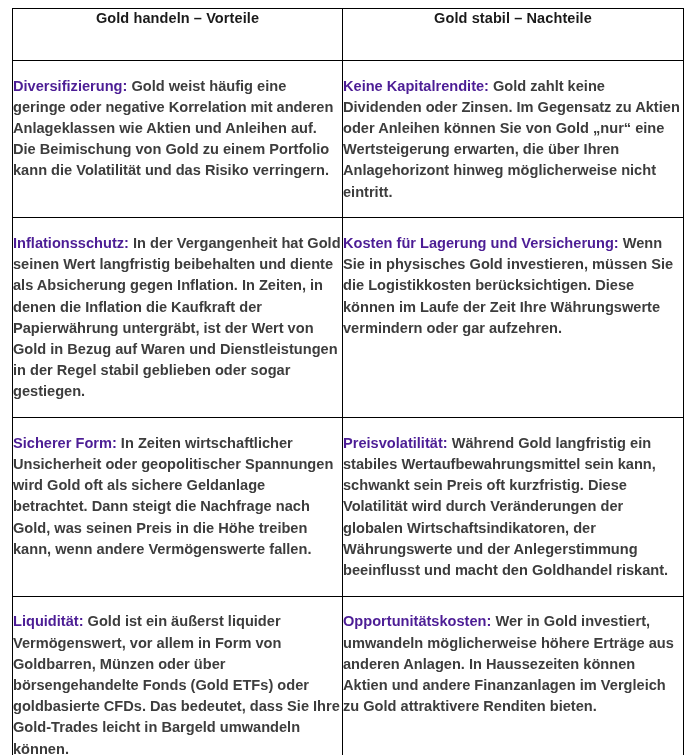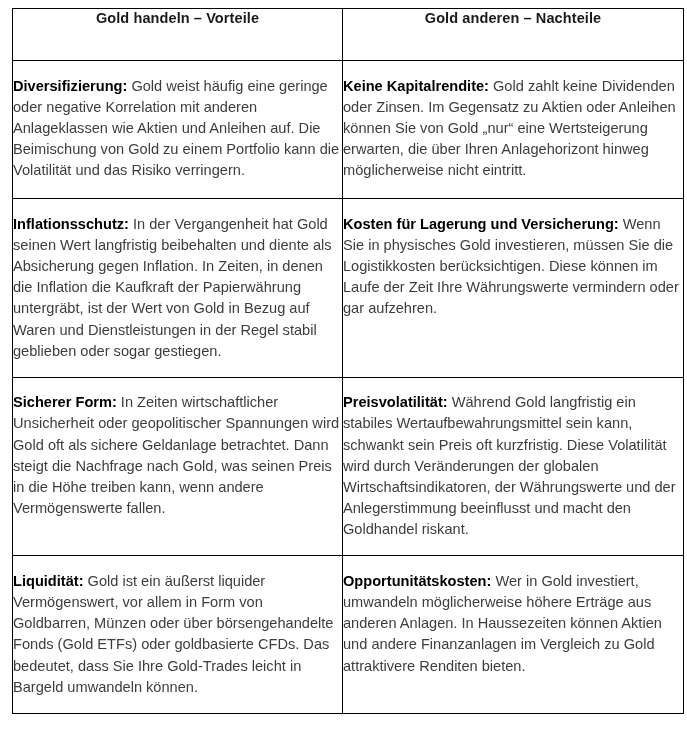--- a/index.html
+++ b/index.html
@@ -52,24 +52,24 @@
     padding: 14px 11px 12px 11px;
   }
   .cell-text {
     font-size: 14.6px;
     line-height: 21.2px;
     color: #3d3d3d;
     text-align: left;
   }
   .cell-term {
     font-weight: bold;
-    color: #000000;
+    color: #4c1d95;
   }
   .cell-body {
-    font-weight: normal;
+    font-weight: bold;
   }
 
   tr.row-1 td.body-cell { height: 137px; }
   tr.row-2 td.body-cell { height: 170px; }
   tr.row-3 td.body-cell { height: 172px; }
   tr.row-4 td.body-cell { height: 142px; }
 </style>
 </head>
 <body>
 
@@ -78,21 +78,21 @@
     <colgroup>
       <col class="col-pro">
       <col class="col-con">
     </colgroup>
     <thead>
       <tr>
         <th class="header-cell">
           <span class="header-label">Gold handeln – Vorteile</span>
         </th>
         <th class="header-cell">
-          <span class="header-label">Gold anderen – Nachteile</span>
+          <span class="header-label">Gold stabil – Nachteile</span>
         </th>
       </tr>
     </thead>
     <tbody>
       <tr class="row-1">
         <td class="body-cell">
           <p class="cell-text"><span class="cell-term">Diversifizierung:</span><span class="cell-body"> Gold weist häufig eine geringe oder negative Korrelation mit anderen Anlageklassen wie Aktien und Anleihen auf. Die Beimischung von Gold zu einem Portfolio kann die Volatilität und das Risiko verringern.</span></p>
         </td>
         <td class="body-cell">
           <p class="cell-text"><span class="cell-term">Keine Kapitalrendite:</span><span class="cell-body"> Gold zahlt keine Dividenden oder Zinsen. Im Gegensatz zu Aktien oder Anleihen können Sie von Gold „nur“ eine Wertsteigerung erwarten, die über Ihren Anlagehorizont hinweg möglicherweise nicht eintritt.</span></p>

